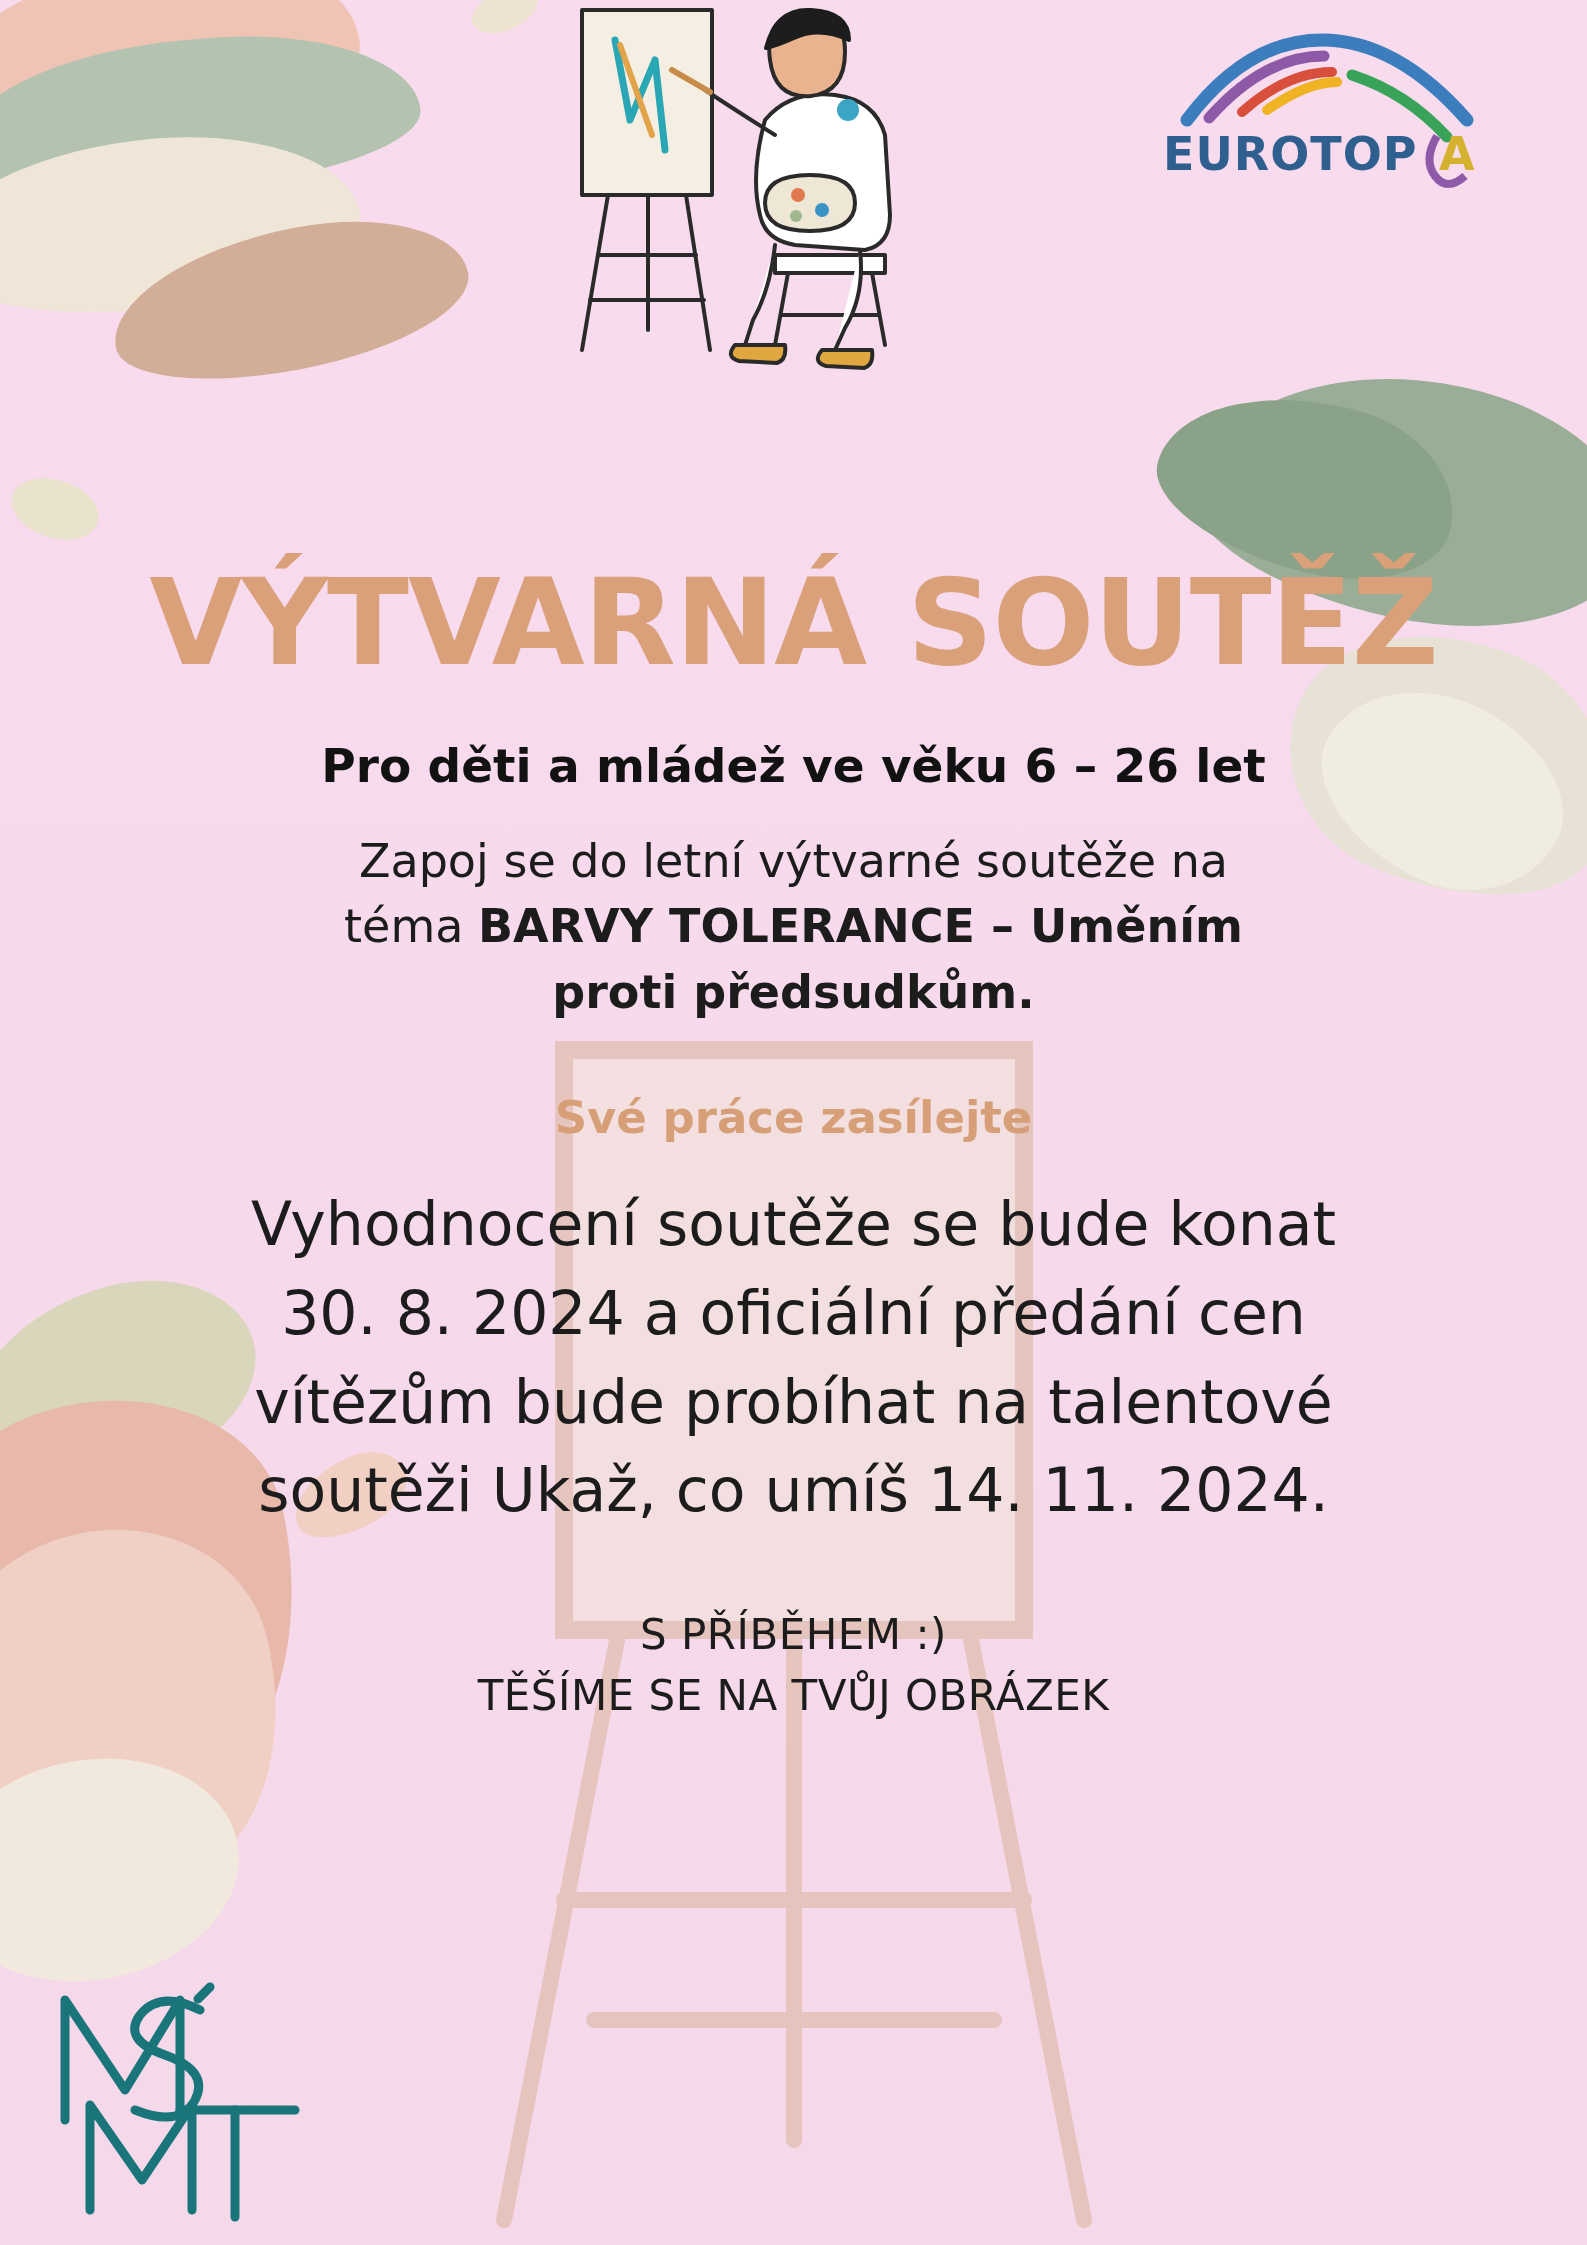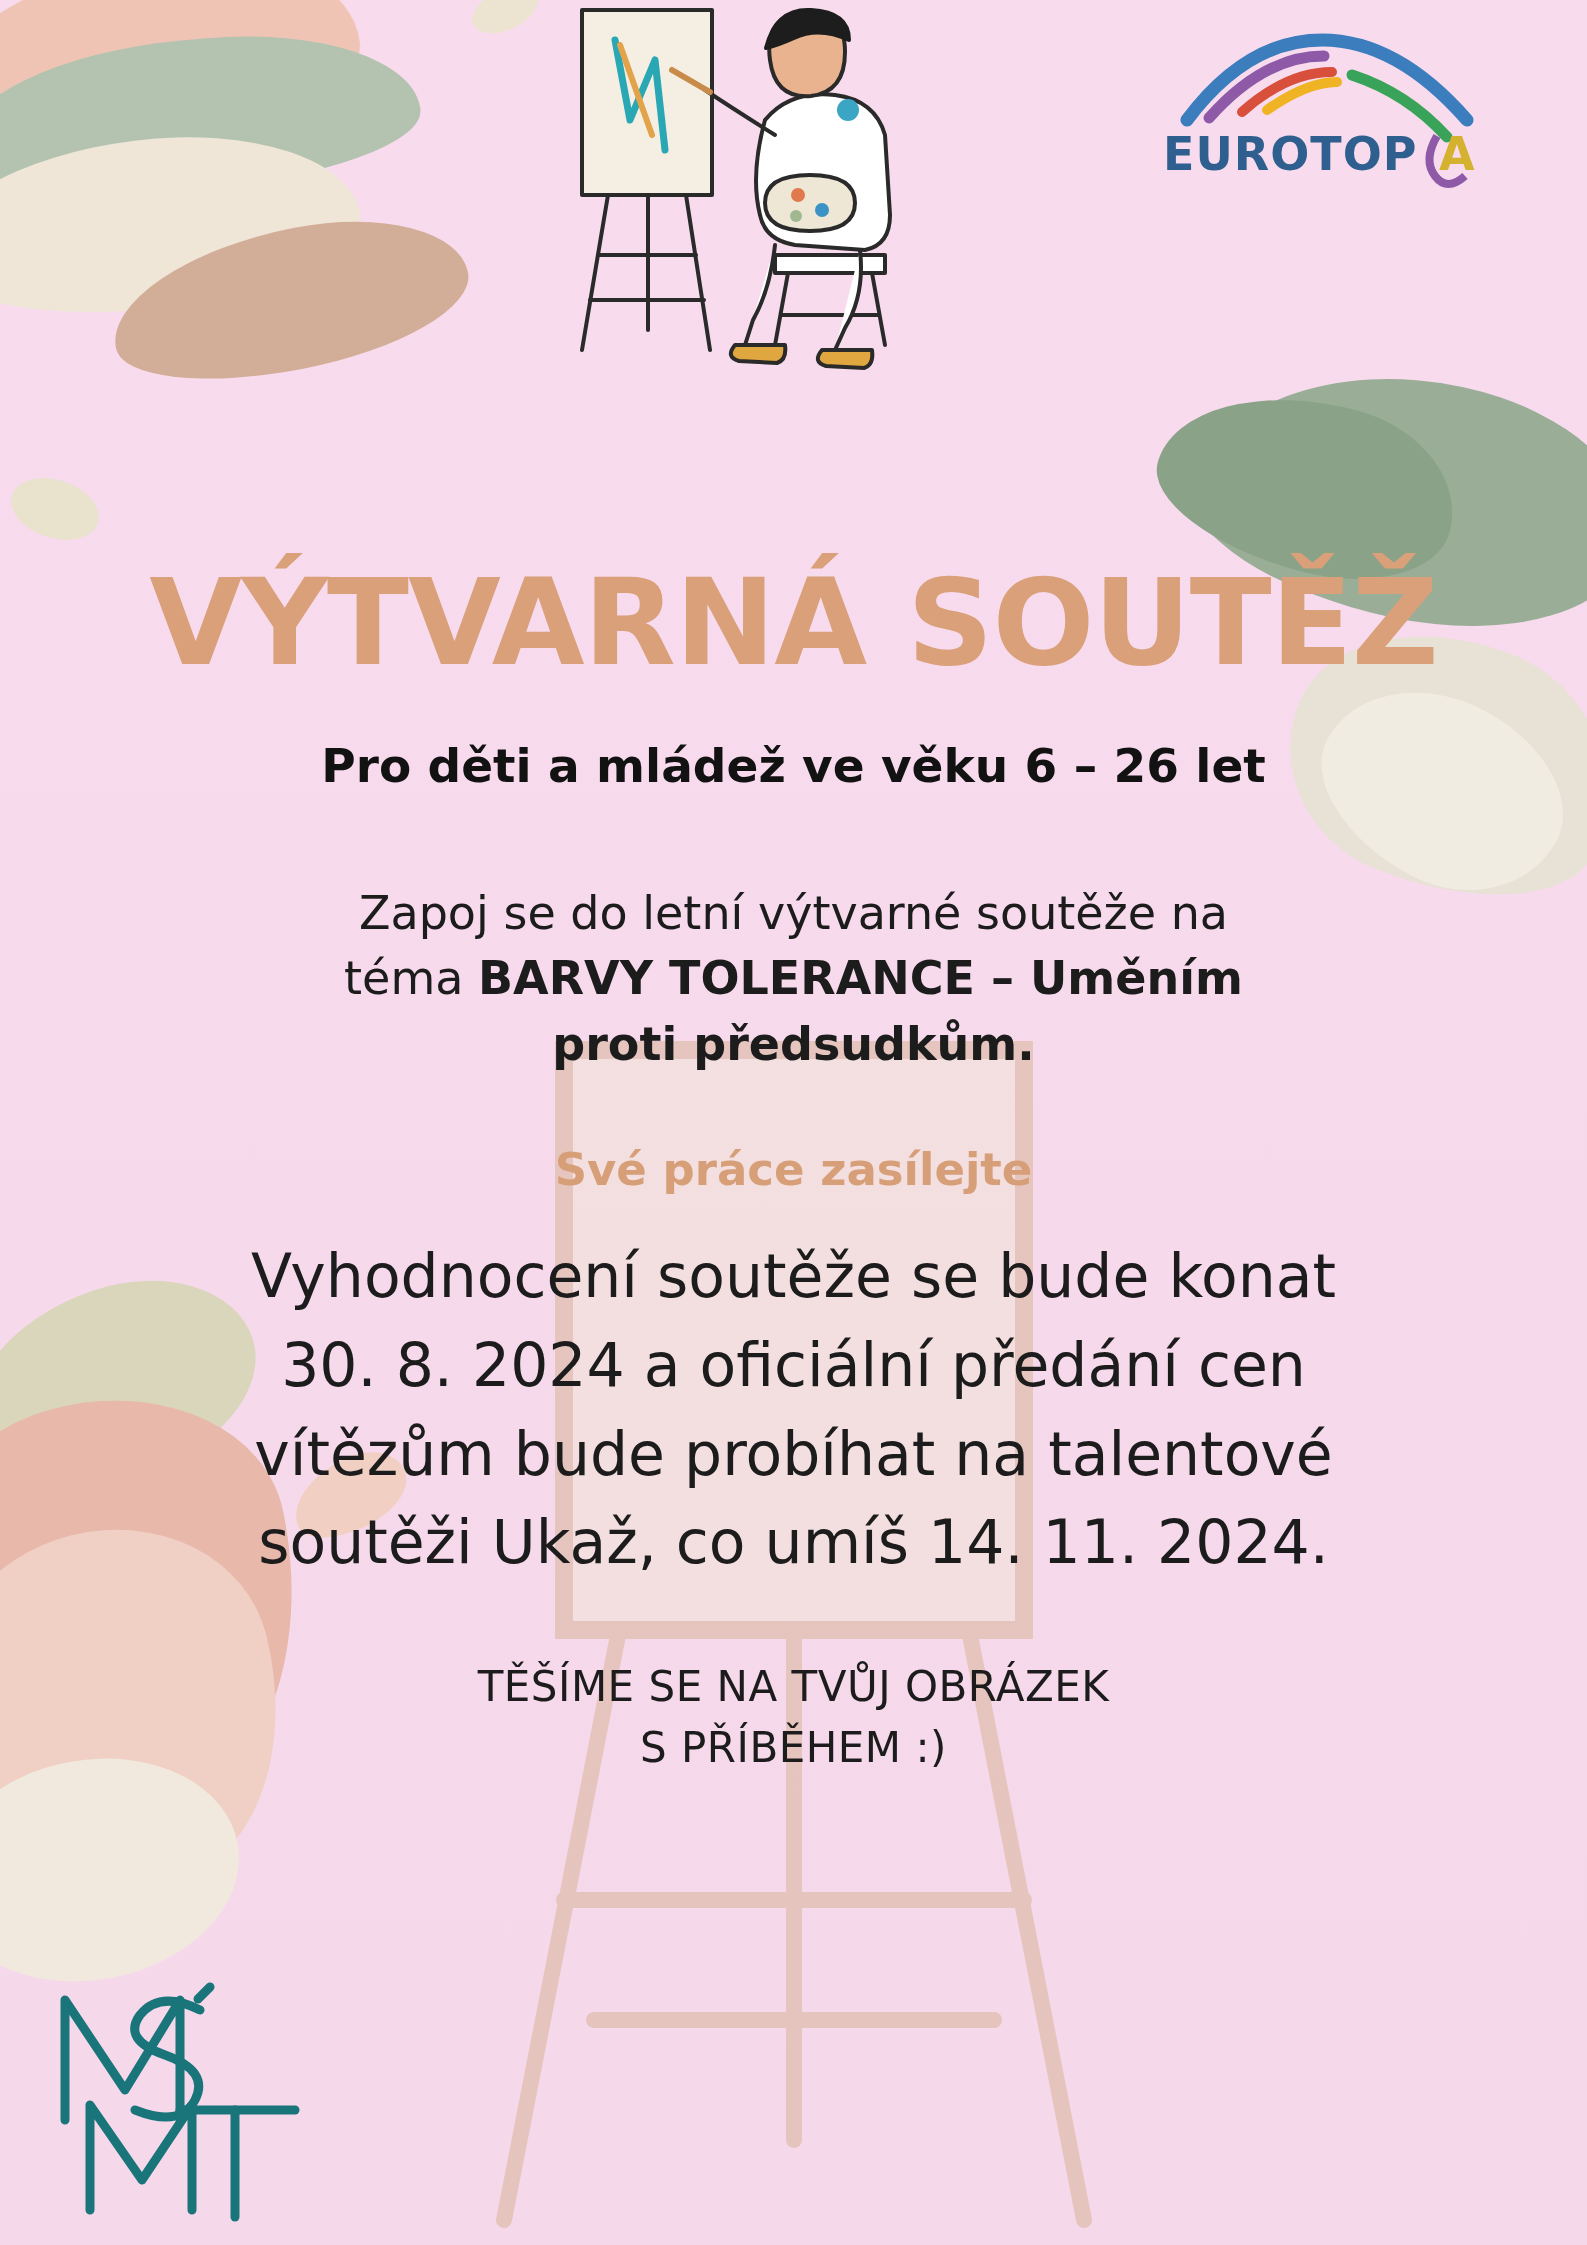--- a/index.html
+++ b/index.html
@@ -195,21 +195,21 @@
     line-height: 1.05;
     margin: 0 0 52px 0;
     white-space: nowrap;
   }
 
   .subhead {
     font-family: "DejaVu Sans", sans-serif;
     font-weight: 700;
     font-size: 47px;
     color: #121212;
-    margin: 0 0 88px 0;
+    margin: 0 0 36px 0;
   }
 
   .paragraph {
     font-size: 46px;
     color: #1c1c1c;
     line-height: 1.42;
     margin: 4px auto 62px auto;
     width: 1000px;
   }
   .paragraph b {
@@ -346,18 +346,18 @@
 
     <p class="paragraph"><span>Zapoj se do letní výtvarné soutěže na téma </span><b>BARVY TOLERANCE – Uměním proti předsudkům.</b></p>
 
     <div class="deadline">
       <div>Své práce zasílejte</div>
     </div>
 
     <p class="details">Vyhodnocení soutěže se bude konat  30. 8. 2024 a oficiální předání cen vítězům bude probíhat na talentové soutěži Ukaž, co umíš 14. 11. 2024.</p>
 
     <div class="closing">
+      <div>S PŘÍBĚHEM :)</div>
       <div>TĚŠÍME SE NA TVŮJ OBRÁZEK</div>
-      <div>S PŘÍBĚHEM :)</div>
     </div>
   </div>
 
 </div>
 
 </body></html>

